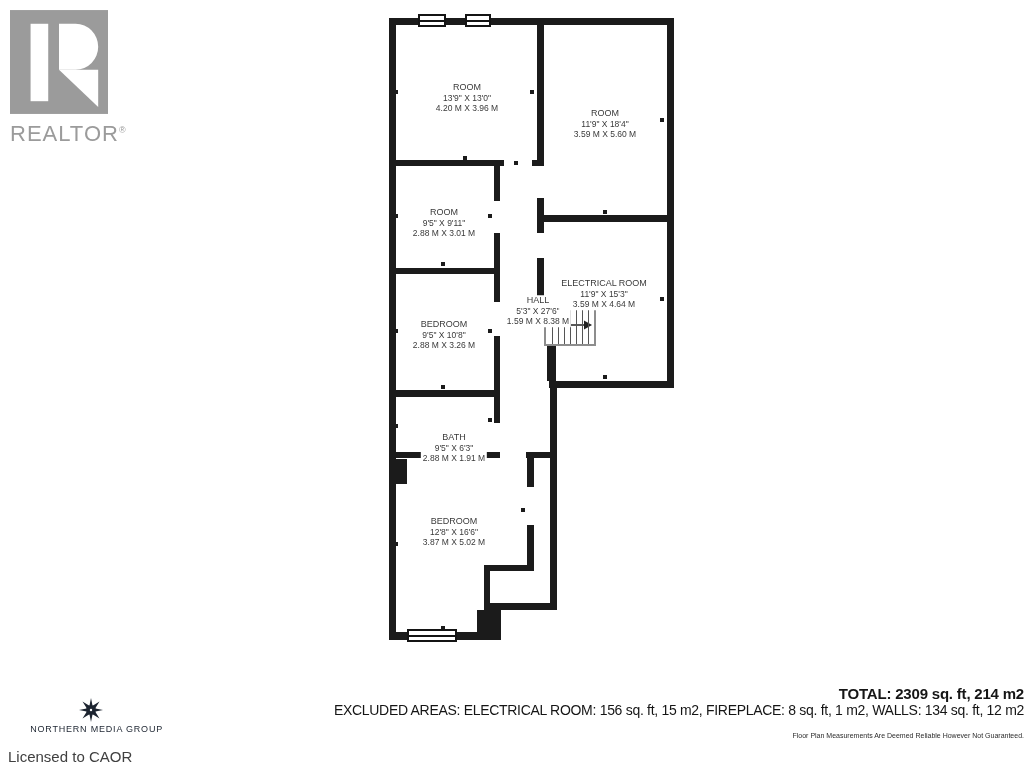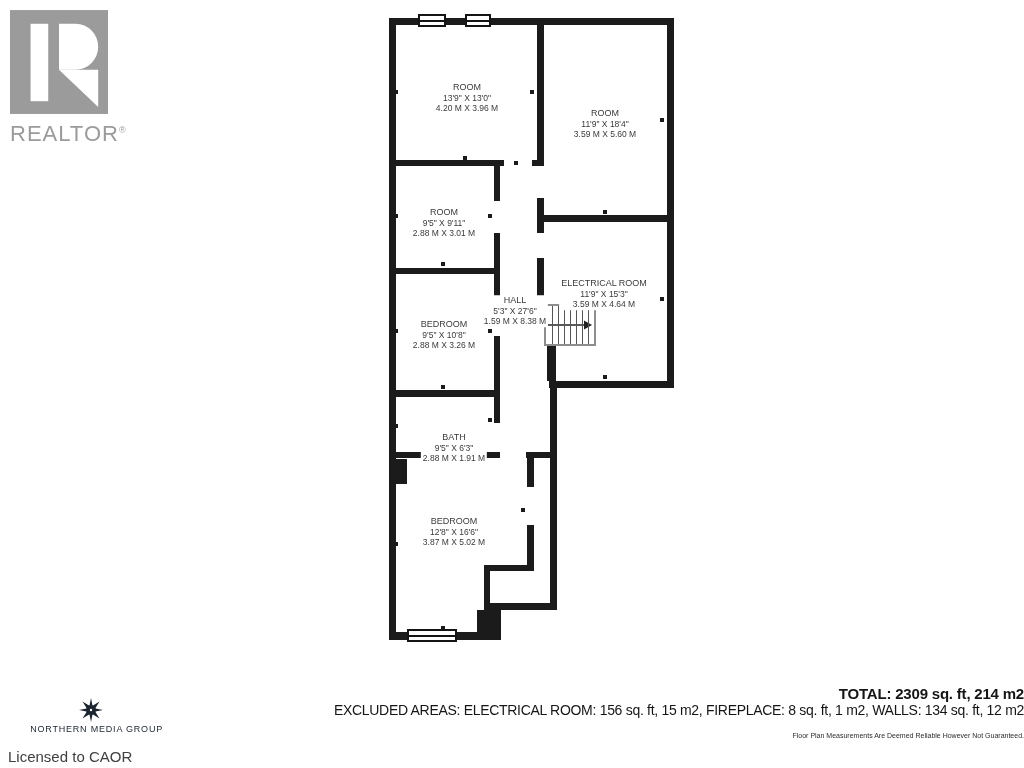--- a/index.html
+++ b/index.html
@@ -88,21 +88,21 @@
     <div class="rlabel" style="left:425px;top:223px">
       <div class="rname">ROOM</div>
       <div class="rdim">9'5" X 9'11"</div>
       <div class="rdim">2.88 M X 3.01 M</div>
     </div>
     <div class="rlabel" style="left:425px;top:335px">
       <div class="rname">BEDROOM</div>
       <div class="rdim">9'5" X 10'8"</div>
       <div class="rdim">2.88 M X 3.26 M</div>
     </div>
-    <div class="rlabel" style="left:496px;top:311px">
+    <div class="rlabel" style="left:519px;top:311px">
       <div class="rname">HALL</div>
       <div class="rdim">5'3" X 27'6"</div>
       <div class="rdim">1.59 M X 8.38 M</div>
     </div>
     <div class="rlabel" style="left:585px;top:294px">
       <div class="rname">ELECTRICAL ROOM</div>
       <div class="rdim">11'9" X 15'3"</div>
       <div class="rdim">3.59 M X 4.64 M</div>
     </div>
     <div class="rlabel" style="left:435px;top:448px">

